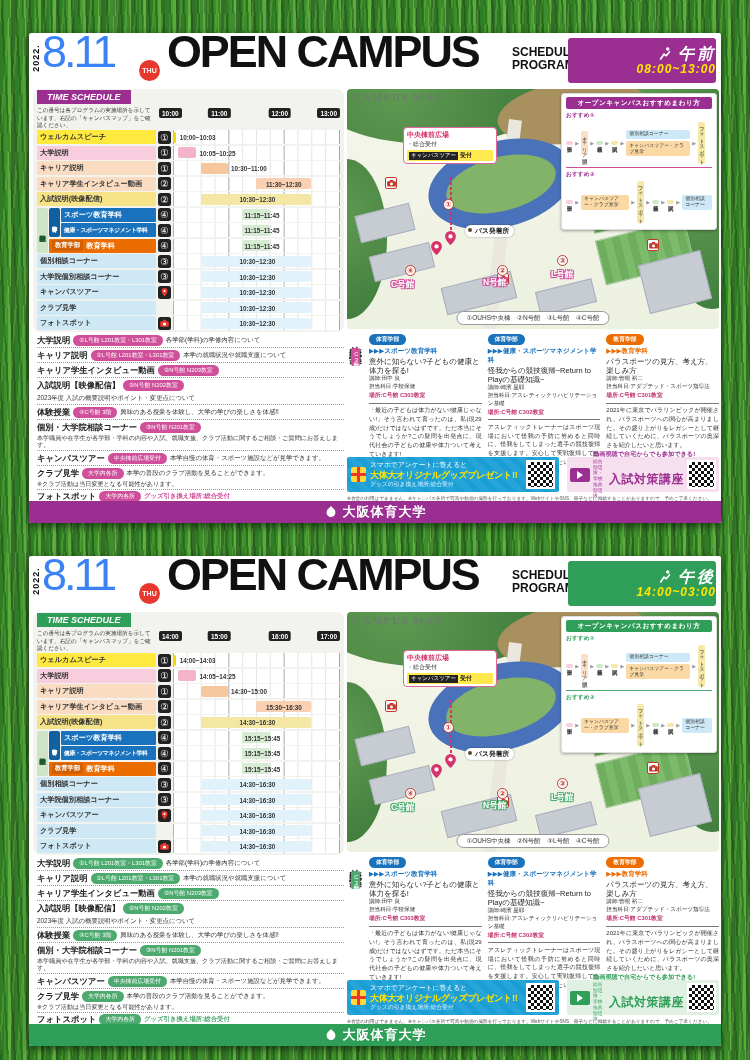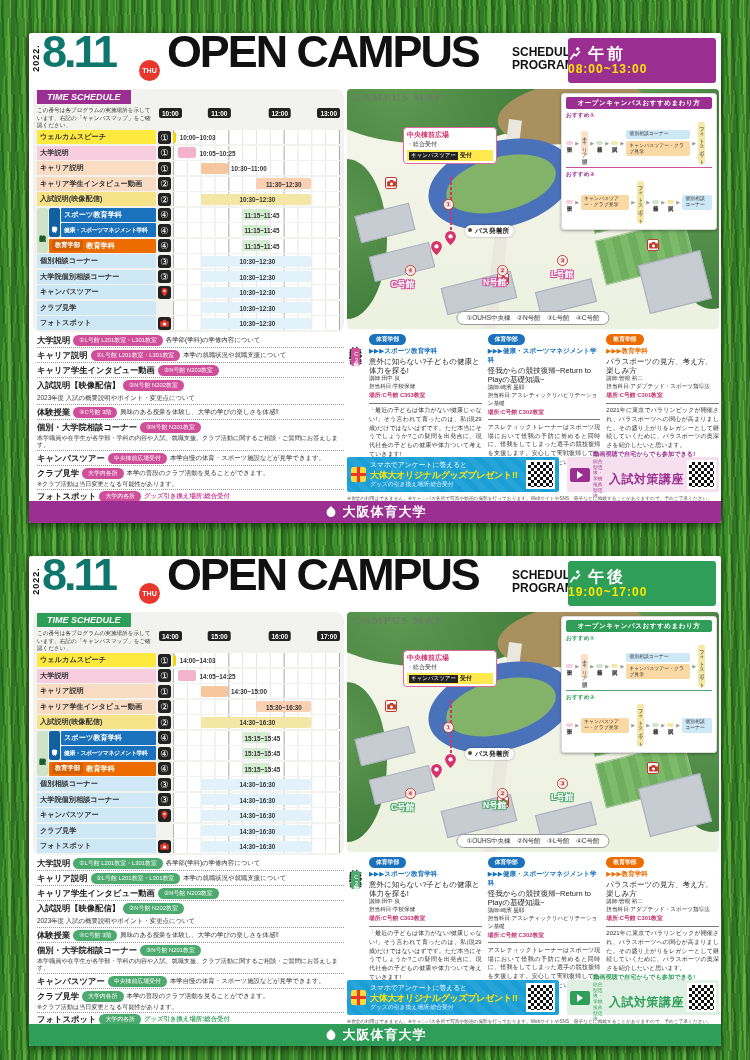--- a/index.html
+++ b/index.html
@@ -13,27 +13,27 @@
   }
   .flyer{
     position:absolute;left:29px;width:692px;height:490px;background:#fff;
     box-shadow:0 3px 8px rgba(0,0,0,.55);border-radius:2px;overflow:hidden;
   }
   .flyer.am{top:33px;} .flyer.pm{top:556px;}
 
   
   .fhead{position:absolute;left:0;top:0;right:0;height:56px;}
   .year{position:absolute;left:-7px;top:20px;font-size:9px;font-weight:bold;color:#111;transform:rotate(-90deg);letter-spacing:1px;}
-  .date{position:absolute;left:13px;top:-7px;font-size:45px;font-weight:700;color:#0f766e;letter-spacing:-3px;}
+  .date{position:absolute;left:13px;top:-7px;font-size:45px;font-weight:400;color:#3b82f6;letter-spacing:-3px;}
   .thu{position:absolute;left:110px;top:27px;width:21px;height:21px;border-radius:50%;background:#e8372c;color:#fff;
        font-size:7px;font-weight:bold;display:flex;align-items:center;justify-content:center;}
   .btitle{position:absolute;left:138px;top:-6px;font-size:44px;font-weight:800;color:#111;letter-spacing:-2px;transform:scaleX(1.02);transform-origin:left;}
   .subs{position:absolute;left:483px;top:13px;font-size:12px;font-weight:800;color:#111;line-height:1.05;}
   .session{position:absolute;right:5px;top:5px;width:148px;height:45px;background:var(--ac);border-radius:3px;
-           display:flex;flex-direction:column;align-items:flex-start;justify-content:center;line-height:1.1;}
+           display:flex;flex-direction:column;align-items:flex-end;justify-content:center;line-height:1.1;font-style:italic;}
   .sessrow{display:flex;align-items:center;gap:5px;}
   .sess-label{color:#fff;font-size:16px;font-weight:bold;letter-spacing:3px;}
   .sess-time{color:#ffe600;font-size:12px;font-weight:bold;letter-spacing:1px;}
 
   
   .sched-bg{position:absolute;left:4px;top:56px;width:311px;height:243px;background:#f2f2ee;border-radius:8px;}
   .ts-badge{position:absolute;left:8px;top:57px;background:var(--ac);color:#fff;font-style:italic;font-weight:bold;
             font-size:9px;padding:2px 10px;z-index:2;}
   .sched{position:absolute;left:8px;top:74px;width:303px;z-index:1;}
   .shead{display:flex;height:21px;margin-bottom:2px;}
@@ -650,21 +650,21 @@
         <span>PROGRAM</span>
       </span>
       <div class="session">
         <div class="sessrow">
           <svg width="15" height="15" viewBox="0 0 20 20">
               <circle cx="13" cy="4" r="2.3" fill="#fff"></circle>
               <path d="M3 18l5-7 3 2 5-6" stroke="#fff" stroke-width="2.2" fill="none"></path>
             </svg>
           <span class="sess-label">午後</span>
         </div>
-        <span class="sess-time">19:00~17:00</span>
+        <span class="sess-time">14:00~03:00</span>
       </div>
     </header>
 
     <div class="sched-bg"></div>
     <div class="ts-badge">TIME SCHEDULE</div>
 
     <div class="sched">
       <div class="shead">
         <div class="snote">この番号は各プログラムの実施場所を示しています。右記の「キャンパスマップ」をご確認ください。</div>
         <div class="sticksWrap">

